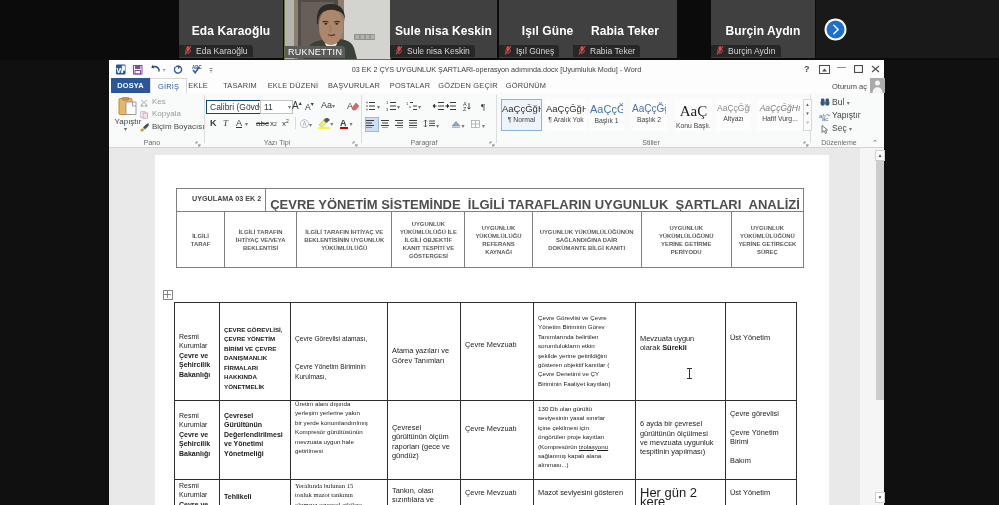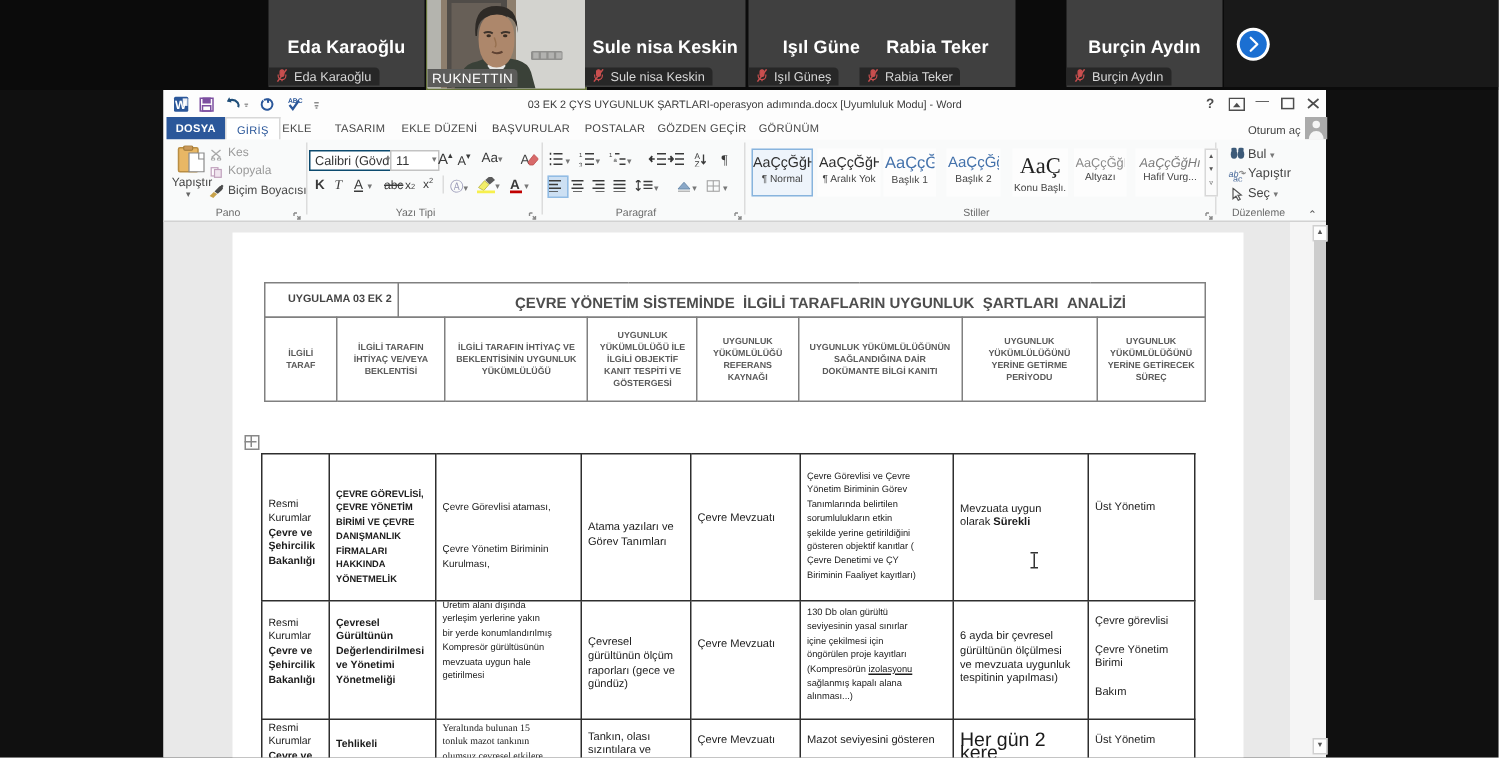--- a/index.html
+++ b/index.html
@@ -379,21 +379,21 @@
       <div class="abs" style="left:21px;top:33px;width:628px;height:80px;">
         <table style="width:628px;border:1px solid #808080;color:#595959;">
           <tbody>
               <tr style="height:23px;">
             <td style="width:88px;border:1px solid #808080;"></td>
             <td colspan="7" style="border:1px solid #808080;"></td>
           </tr>
         </tbody>
           </table>
         <div class="abs" style="left:16px;top:6px;font-size:7.2px;font-weight:bold;color:#444;white-space:nowrap;">UYGULAMA 03 EK 2</div>
-        <div class="abs" style="left:102px;top:9px;width:538px;text-align:center;font-size:10px;font-weight:bold;color:#4d4d4d;white-space:nowrap;">ÇEVRE YÖNETİM SİSTEMİNDE &nbsp;İLGİLİ TARAFLARIN UYGUNLUK &nbsp;ŞARTLARI &nbsp;ANALİZİ</div>
+        <div class="abs" style="left:90px;top:9px;width:538px;text-align:center;font-size:13px;font-weight:bold;color:#4d4d4d;white-space:nowrap;">ÇEVRE YÖNETİM SİSTEMİNDE &nbsp;İLGİLİ TARAFLARIN UYGUNLUK &nbsp;ŞARTLARI &nbsp;ANALİZİ</div>
         <table style="width:628px;border:1px solid #808080;color:#595959;position:absolute;left:0;top:23px;">
           <tbody>
               <tr style="height:56px;">
             <td class="hc" style="width:47px;">İLGİLİ<br>TARAF</td>
             <td class="hc" style="width:71px;">İLGİLİ TARAFIN<br>İHTİYAÇ VE/VEYA<br>BEKLENTİSİ</td>
             <td class="hc" style="width:94px;">İLGİLİ TARAFIN İHTİYAÇ VE<br>BEKLENTİSİNİN UYGUNLUK<br>YÜKÜMLÜLÜĞÜ</td>
             <td class="hc" style="width:72px;">UYGUNLUK<br>YÜKÜMLÜLÜĞÜ İLE<br>İLGİLİ OBJEKTİF<br>KANIT TESPİTİ VE<br>GÖSTERGESİ</td>
             <td class="hc" style="width:66px;">UYGUNLUK<br>YÜKÜMLÜLÜĞÜ<br>REFERANS<br>KAYNAĞI</td>
             <td class="hc" style="width:108px;">UYGUNLUK YÜKÜMLÜLÜĞÜNÜN<br>SAĞLANDIĞINA DAİR<br>DOKÜMANTE BİLGİ KANITI</td>
             <td class="hc" style="width:89px;">UYGUNLUK<br>YÜKÜMLÜLÜĞÜNÜ<br>YERİNE GETİRME<br>PERİYODU</td>

